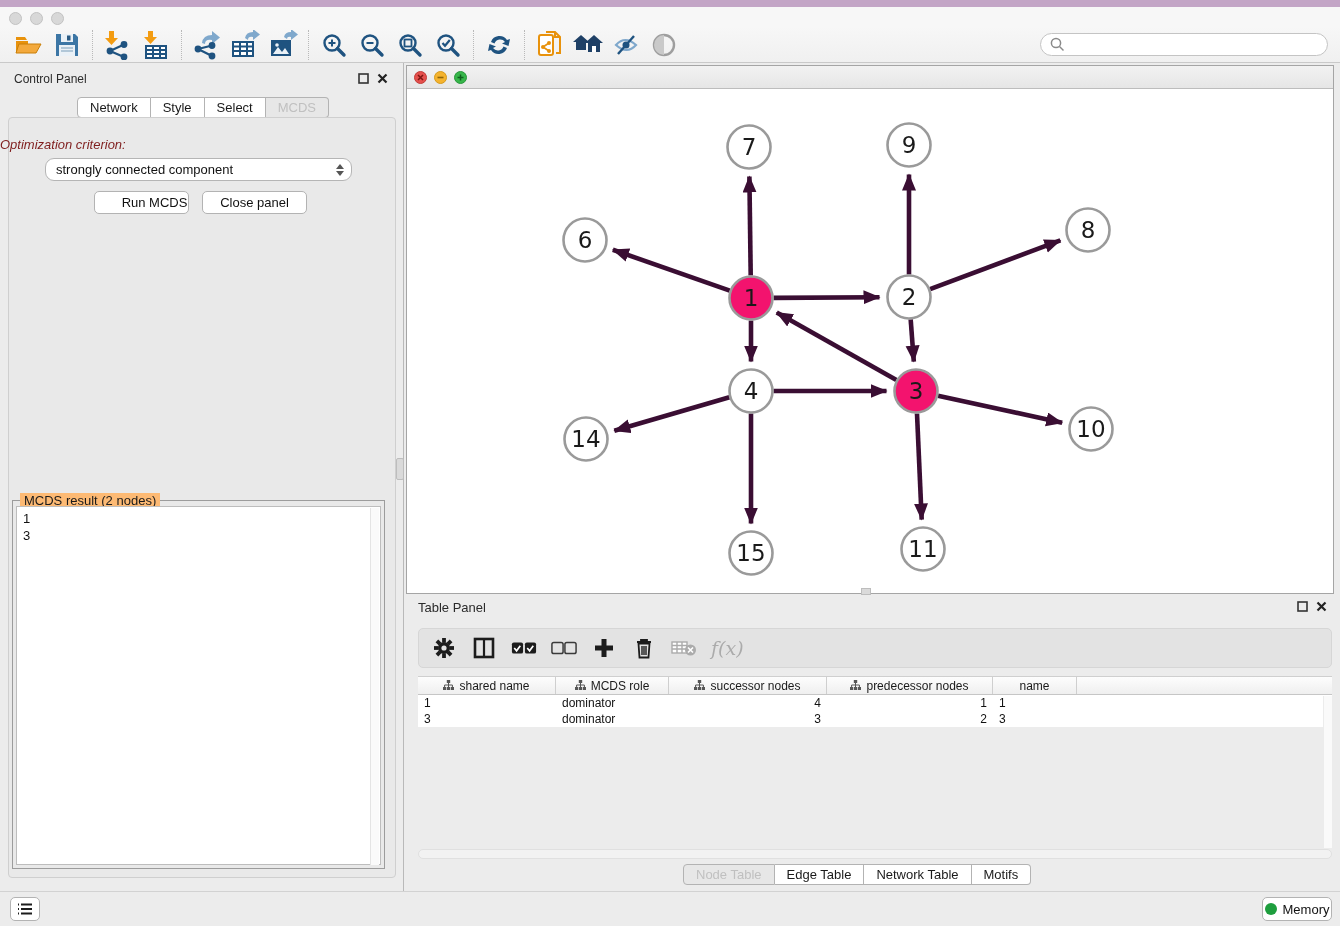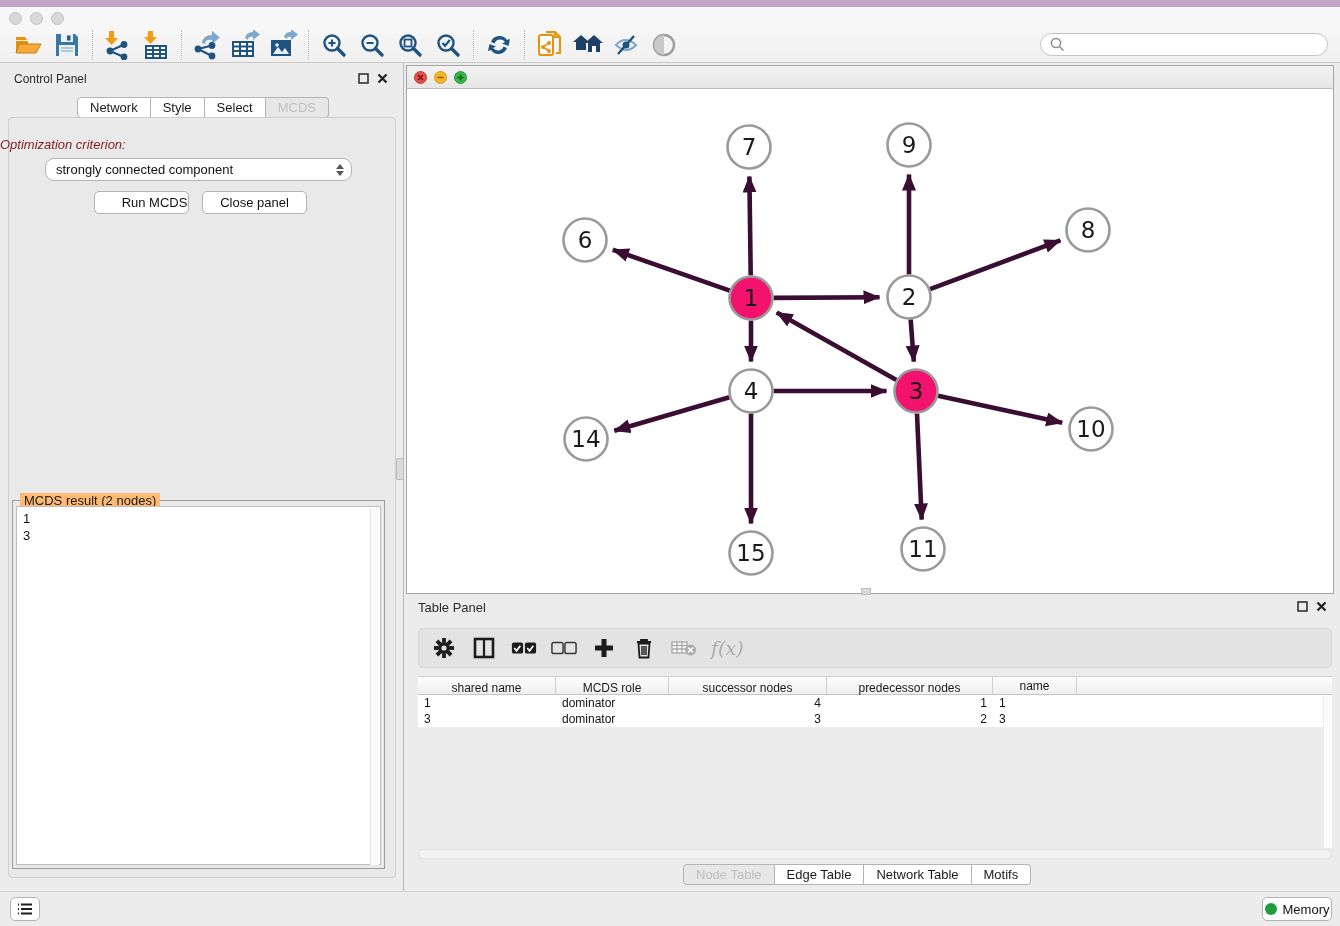--- a/index.html
+++ b/index.html
@@ -59,21 +59,21 @@
 
   
   #tp-title { left:418px; top:600px; font-size:13px; color:#2b2b2b; }
   #tp-icons { left:1297px; top:601px; }
   #tp-toolbar { left:418px; top:628px; width:914px; height:40px; background:#E3E3E3; border:1px solid #D6D6D6; border-radius:5px; display:flex; align-items:center; gap:14px; padding-left:12px; }
   .tp-btn { width:26px; height:26px; display:flex; align-items:center; justify-content:center; }
   #fx-label { font-family:"DejaVu Serif",serif; font-style:italic; font-size:19px; color:#ABABAB; }
 
   #data-table { left:418px; top:676px; width:914px; }
   #tbl-head { display:flex; height:19px; background:linear-gradient(#FDFDFD,#EFEFEF); border-top:1px solid #CFCFCF; border-bottom:1px solid #C6C6C6; }
-  .th { display:flex; align-items:center; justify-content:center; gap:5px; font-size:12px; color:#1a1a1a; border-right:1px solid #CFCFCF; height:100%;flex-direction:column; }
+  .th { display:flex; align-items:center; justify-content:center; gap:5px; font-size:12px; color:#1a1a1a; border-right:1px solid #CFCFCF; height:100%; }
   .tbl-row { display:flex; height:16px; background:#fff; font-size:12px; color:#111; }
   .td { padding:1px 6px 0 6px; overflow:hidden; white-space:nowrap; }
   .td.r { text-align:right; }
   #tbl-vscroll { left:1323px; top:696px; width:9px; height:152px; background:#FAFAFA; border-left:1px solid #ECECEC; }
   #tbl-hscroll { left:418px; top:849px; width:914px; height:10px; background:#F2F2F2; border:1px solid #E0E0E0; border-radius:5px; }
 
   #tp-tabs { left:683px; top:864px; }
 
   
   #statusbar { left:0; top:891px; width:1340px; height:35px; background:#ECECEC; border-top:1px solid #D2D2D2; }

